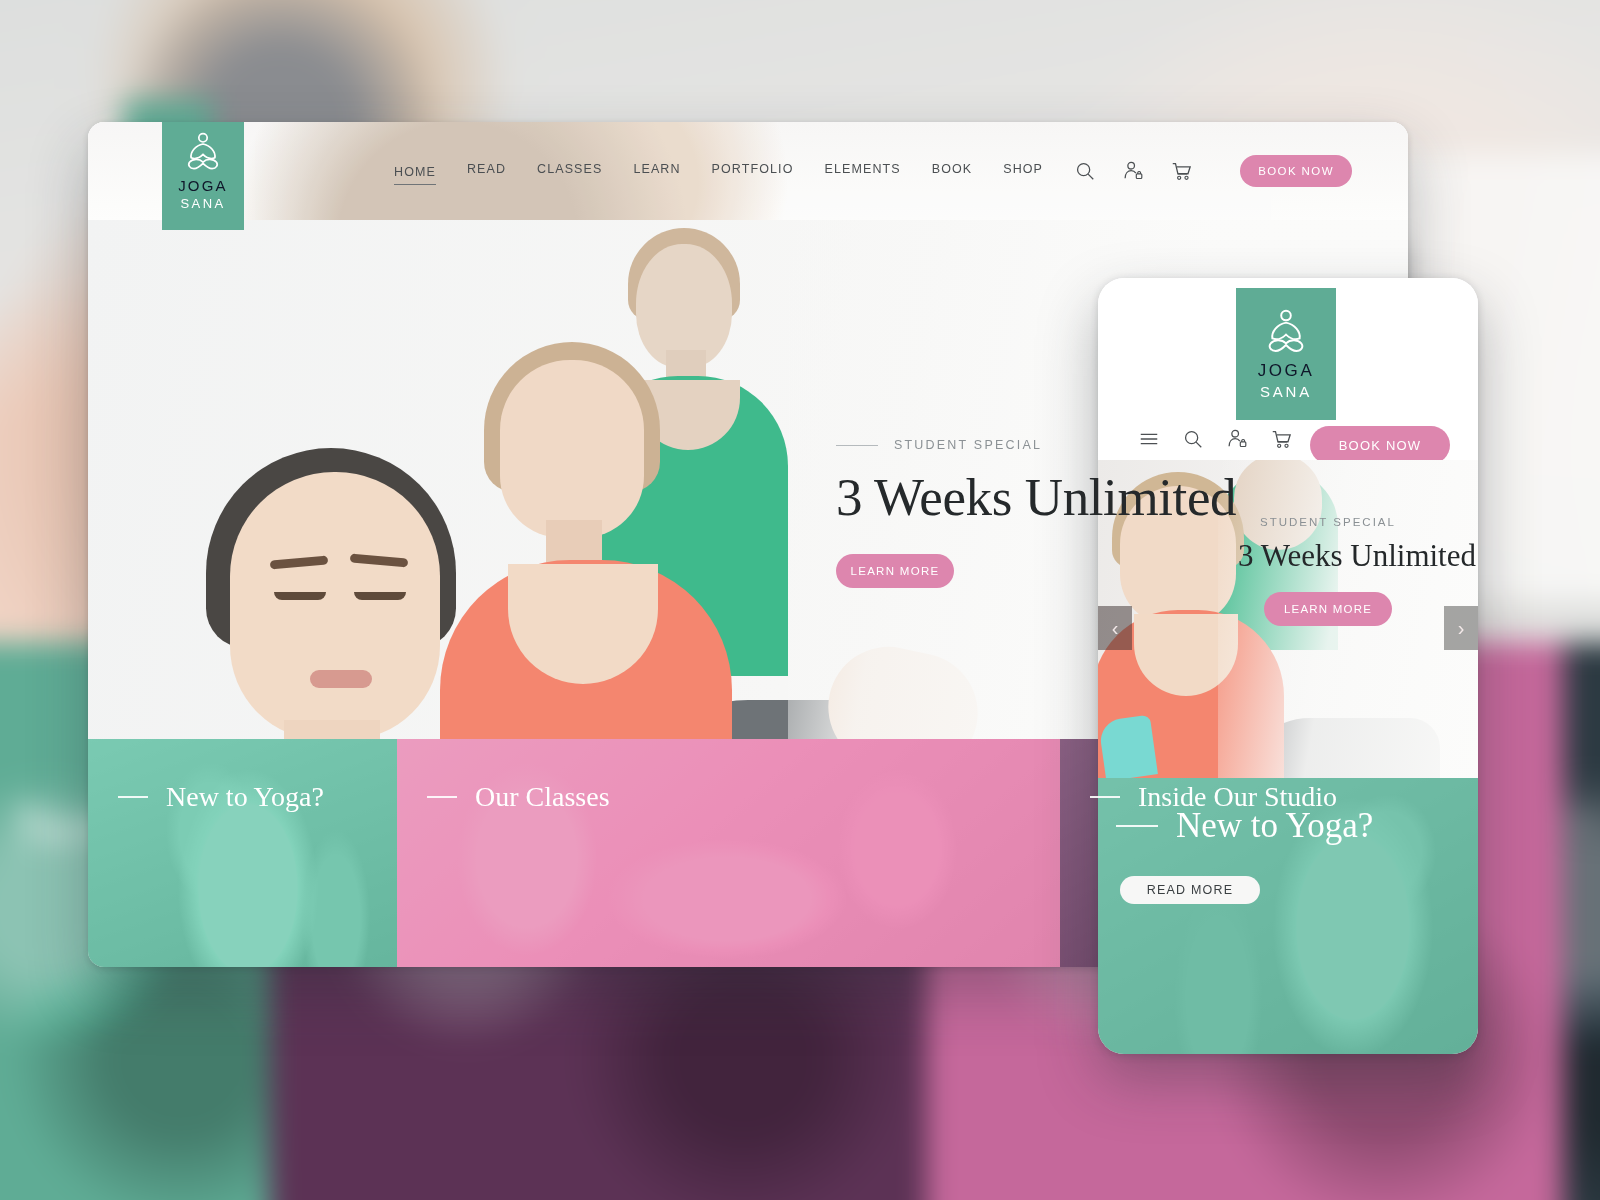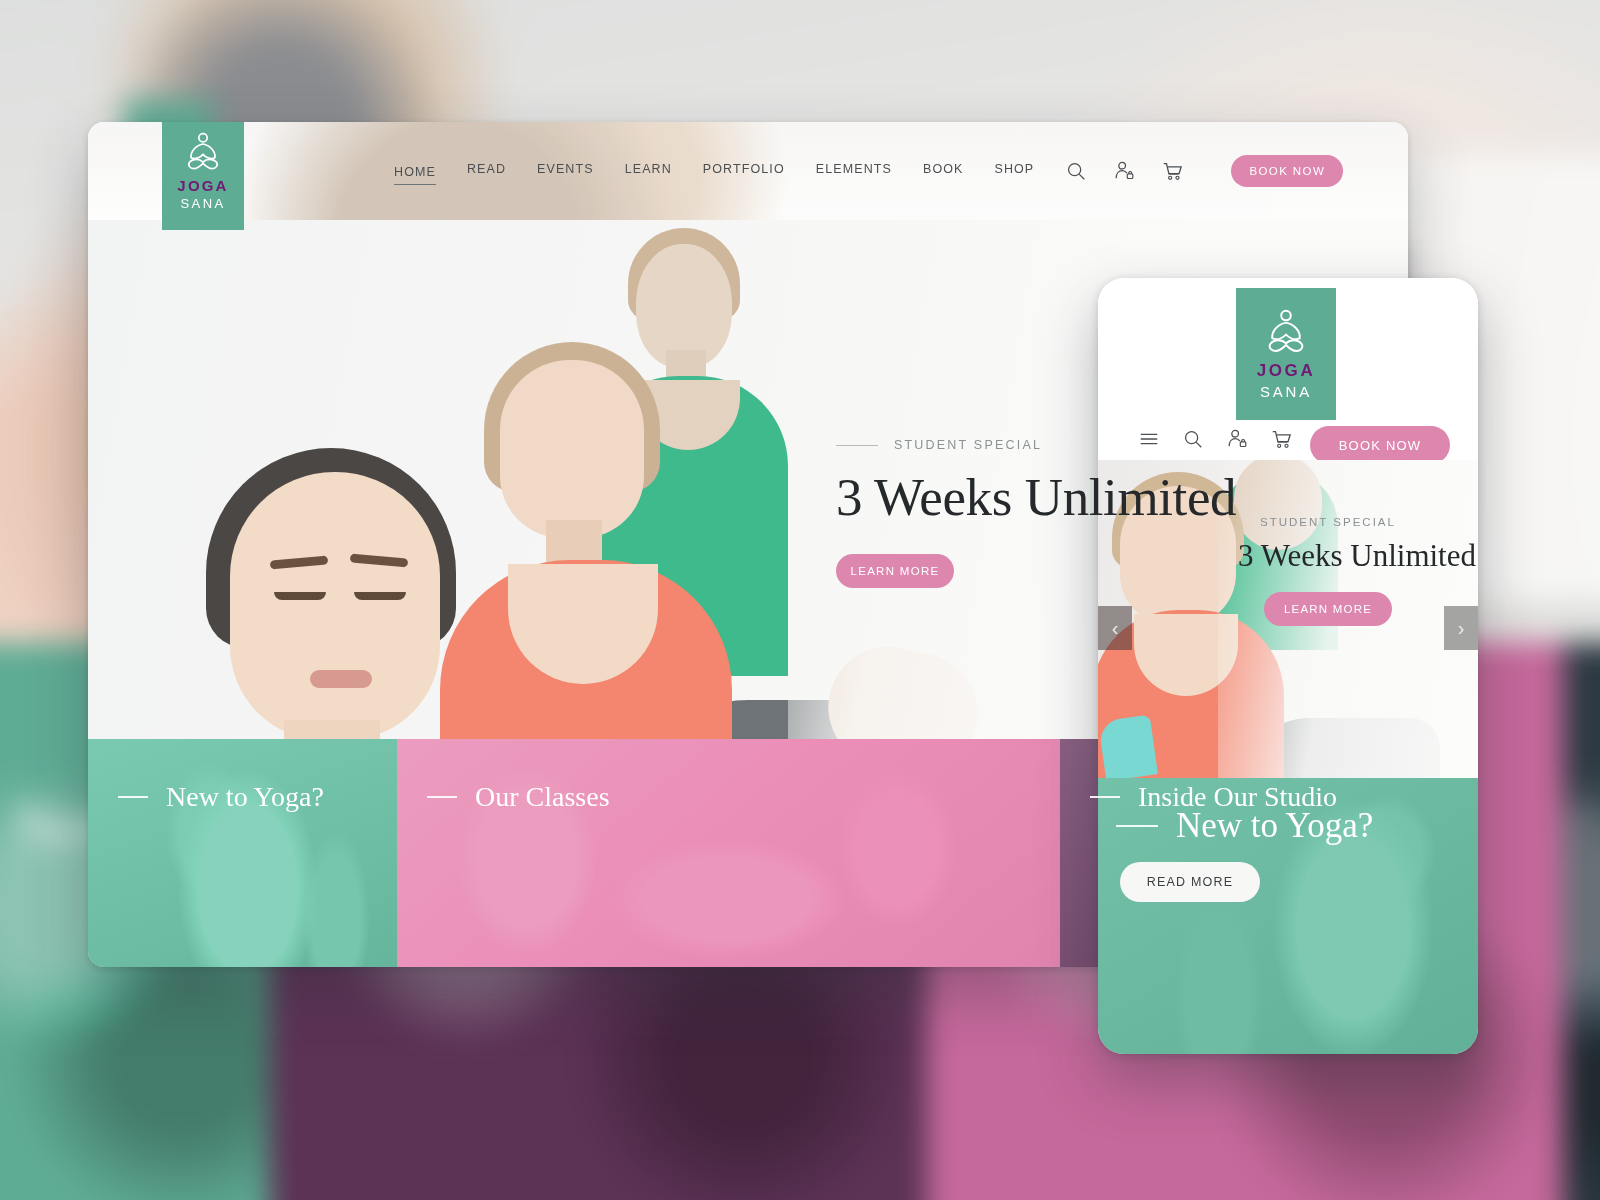--- a/index.html
+++ b/index.html
@@ -88,21 +88,21 @@
       linear-gradient(180deg,#f7f6f5,#fdfdfc);
     opacity:.9;
   }
   .logo-box{
     position:relative; z-index:3;
     margin-left:74px; width:82px; height:118px; background:#5fac95;
     display:flex; flex-direction:column; align-items:center; justify-content:center;
     gap:4px; flex:0 0 auto;
   }
   .logo-mark{ width:38px; height:42px; }
-  .logo-t1{ color:#701a75; font-size:15px; font-weight:bold; letter-spacing:2.2px; line-height:1; }
+  .logo-t1{ color:#0f172a; font-size:15px; font-weight:normal; letter-spacing:2.2px; line-height:1; }
   .logo-t2{ color:#fff; font-size:13px; letter-spacing:2.4px; line-height:1; }
 
   .d-nav{
     position:relative; z-index:3;
     margin-left:150px; display:flex; align-items:center; gap:31px;
   }
   .d-nav a{
     font-size:12.5px; letter-spacing:1.1px; color:#4b4f52;
     text-decoration:none; padding-bottom:5px;
   }
@@ -279,21 +279,21 @@
   }
   .m-card-inner{ position:relative; z-index:3; padding:28px 24px 0 18px; }
   .m-card-h{ display:flex; align-items:center; gap:18px; }
   .m-card-h .dash{ width:42px; height:2px; background:rgba(255,255,255,.9); }
   .m-card-h .tx{ font-family:"Liberation Serif", serif; font-size:35px; color:#fff; }
   .m-card-p{
     margin-top:22px; padding-left:4px;
     color:#f3fbf8; font-size:15.5px; line-height:1.62; max-width:346px;
   }
   .m-read{
-    margin:16px 0 0 4px; width:140px; height:40px; border-radius:21px;
+    margin:30px 0 0 4px; width:140px; height:28px; border-radius:21px;
     background:#f7f7f6; color:#3a3f42; border:none;
     font-size:12.5px; letter-spacing:1.2px; cursor:pointer;
   }
 </style>
 </head>
 <body>
 
 <div class="bg-layer">
   <div class="bg-photo"></div>
   <div class="bg-hero-right"></div>
@@ -340,21 +340,21 @@
         <path d="M20 12.5 C12 14 6.5 21 7.5 27 C11 28.5 16 27.5 20 23.5 C24 27.5 29 28.5 32.5 27 C33.5 21 28 14 20 12.5 Z" fill="none" stroke="#fff" stroke-width="1.8"></path>
         <path d="M20 31.5 C16 27.5 9 28 6 31.5 C3.6 34.5 6 38.5 10.5 38.5 C14 38.5 17 36 20 33 C23 36 26 38.5 29.5 38.5 C34 38.5 36.4 34.5 34 31.5 C31 28 24 27.5 20 31.5 Z" fill="none" stroke="#fff" stroke-width="1.8"></path>
       </svg>
       <div class="logo-t1">JOGA</div>
       <div class="logo-t2">SANA</div>
     </div>
 
     <nav class="d-nav">
       <a href="#" class="active">HOME</a>
       <a href="#">READ</a>
-      <a href="#">EVENTS</a>
+      <a href="#">CLASSES</a>
       <a href="#">LEARN</a>
       <a href="#">PORTFOLIO</a>
       <a href="#">ELEMENTS</a>
       <a href="#">BOOK</a>
       <a href="#">SHOP</a>
     </nav>
 
     <div class="d-tools">
       <svg class="ico" viewBox="0 0 24 24">
         <circle cx="10.5" cy="10.5" r="6.6" fill="none" stroke="#4c5053" stroke-width="1.4"></circle>

